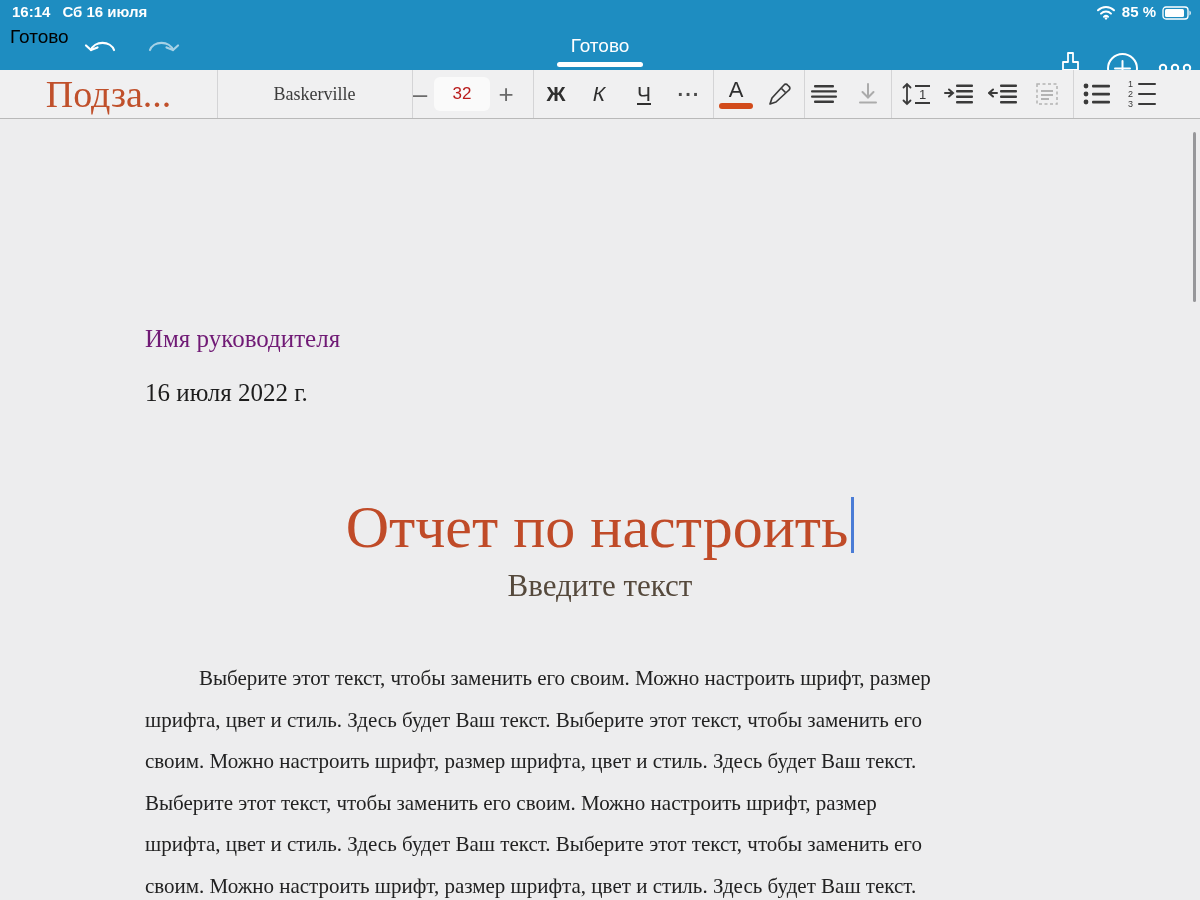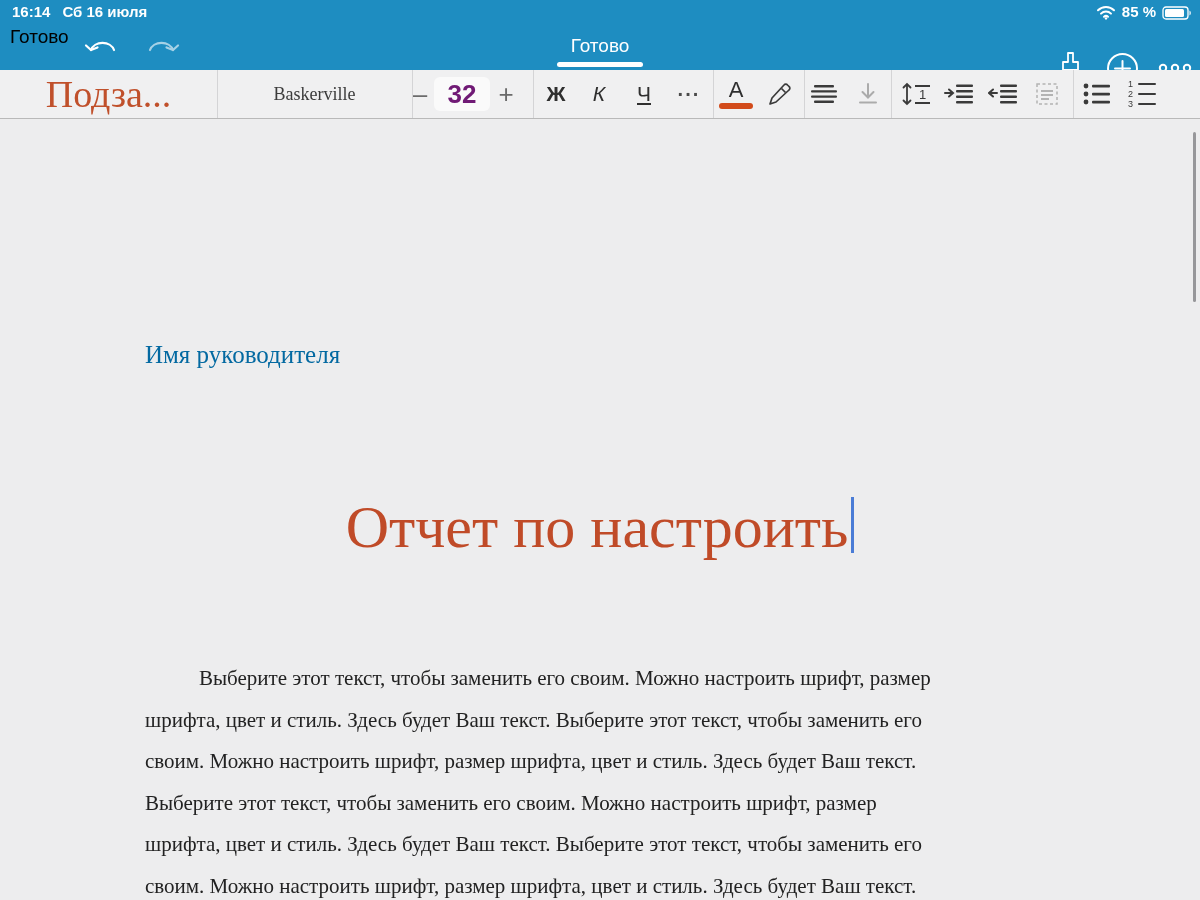--- a/index.html
+++ b/index.html
@@ -31,21 +31,21 @@
     background:#f0f0f1; border-bottom:1px solid #b9b9b9; }
   .tb-divider { position:absolute; top:0; width:1px; height:48px; background:#d4d4d6; }
   .tb-item { position:absolute; top:0; height:48px; display:flex; align-items:center; justify-content:center; cursor:pointer; }
   .tb-style { left:0; width:217px; font-family:"Liberation Serif","DejaVu Serif",serif;
     font-size:38px; color:#c0502b; }
   .tb-font { left:217px; width:195px; font-family:"Liberation Serif","DejaVu Serif",serif;
     font-size:18px; color:#3c3c3c; }
   .tb-minus { left:400px; width:40px; font-size:26px; color:#6b6b6b; }
   .tb-size { left:434px; width:56px; }
   .tb-size-box { background:#fafafa; border-radius:6px; width:56px; height:34px;
-    display:flex; align-items:center; justify-content:center; font-size:26px; color:#701a75;font-weight:bold; }
+    display:flex; align-items:center; justify-content:center; font-size:17px; color:#b91c1c; }
   .tb-plus { left:486px; width:40px; font-size:26px; color:#6b6b6b; }
   .tb-bold { left:537px; width:38px; font-size:21px; font-weight:700; color:#2f2f2f; }
   .tb-italic { left:580px; width:38px; font-size:21px; font-style:italic; color:#2f2f2f; }
   .tb-underline { left:625px; width:38px; font-size:21px; text-decoration:underline; color:#2f2f2f; }
   .tb-more { left:669px; width:40px; font-size:20px; font-weight:700; color:#4a4a4a; letter-spacing:1px; }
   .tb-color { left:716px; width:40px; flex-direction:column; }
   .tb-color-letter { font-size:22px; color:#2f2f2f; line-height:22px; }
   .tb-color-bar { width:34px; height:6px; background:#d24a1a; border-radius:3px; margin-top:2px; }
   .tb-highlight { left:760px; width:40px; }
   .tb-align { left:804px; width:40px; }
@@ -60,21 +60,21 @@
   .spacing-wrap { display:flex; align-items:center; gap:3px; }
   .spacing-val { font-size:13px; color:#3a3a3a; border-top:2px solid #3a3a3a; border-bottom:2px solid #3a3a3a; padding:0 4px; line-height:15px; }
   .numlist { display:flex; flex-direction:column; gap:3px; }
   .numrow { display:flex; align-items:center; gap:4px; }
   .numrow .digit { font-size:9px; color:#3a3a3a; width:6px; line-height:7px; }
   .numrow .bar { width:18px; height:2.5px; background:#3a3a3a; border-radius:1px; }
 
   
   .document { position:absolute; left:0; top:120px; width:1200px; height:780px; background:#ededee; overflow:hidden; }
   .doc-serif { font-family:"Liberation Serif","DejaVu Serif",serif; }
-  .doc-author { position:absolute; left:145px; top:216px; font-size:25px; color:#0369a1; line-height:38px; }
+  .doc-author { position:absolute; left:145px; top:200px; font-size:25px; color:#701a75; line-height:38px; }
   .doc-date { position:absolute; left:145px; top:254px; font-size:25px; color:#1d1d1d; line-height:38px; }
   .doc-title-row { position:absolute; left:0; top:372px; width:1200px; text-align:center; white-space:nowrap; }
   .doc-title { font-size:60px; color:#c04b28; line-height:70px; }
   .doc-cursor { display:inline-block; width:3px; height:56px; background:#4a7cd6; margin-left:3px; vertical-align:-6px; }
   .doc-subtitle { position:absolute; left:0; top:446px; width:1200px; text-align:center; font-size:31px; color:#55493c; line-height:40px; }
   .doc-body { position:absolute; left:145px; top:538px; width:980px; }
   .body-line { font-size:21px; color:#222; line-height:41.6px; height:41.6px; white-space:nowrap; }
   .body-line.indent { padding-left:54px; }
   .doc-scrollbar { position:absolute; right:4px; top:12px; width:3px; height:170px; background:#97979a; border-radius:2px; cursor:pointer; }
 
@@ -260,25 +260,27 @@
   <div class="tb-divider" style="left:412px"></div>
   <div class="tb-divider" style="left:533px"></div>
   <div class="tb-divider" style="left:713px"></div>
   <div class="tb-divider" style="left:804px"></div>
   <div class="tb-divider" style="left:891px"></div>
   <div class="tb-divider" style="left:1073px"></div>
 </div>
 
 <div class="document">
   <div class="doc-author doc-serif">Имя руководителя</div>
+  <div class="doc-date doc-serif">16 июля 2022 г.</div>
 
   <div class="doc-title-row doc-serif">
     <span class="doc-title">Отчет по настроить</span><span class="doc-cursor"></span>
   </div>
 
+  <div class="doc-subtitle doc-serif">Введите текст</div>
 
   <div class="doc-body doc-serif">
     <div class="body-line indent">Выберите этот текст, чтобы заменить его своим. Можно настроить шрифт, размер</div>
     <div class="body-line">шрифта, цвет и стиль. Здесь будет Ваш текст. Выберите этот текст, чтобы заменить его</div>
     <div class="body-line">своим. Можно настроить шрифт, размер шрифта, цвет и стиль. Здесь будет Ваш текст.</div>
     <div class="body-line">Выберите этот текст, чтобы заменить его своим. Можно настроить шрифт, размер</div>
     <div class="body-line">шрифта, цвет и стиль. Здесь будет Ваш текст. Выберите этот текст, чтобы заменить его</div>
     <div class="body-line">своим. Можно настроить шрифт, размер шрифта, цвет и стиль. Здесь будет Ваш текст.</div>
 
   </div>

